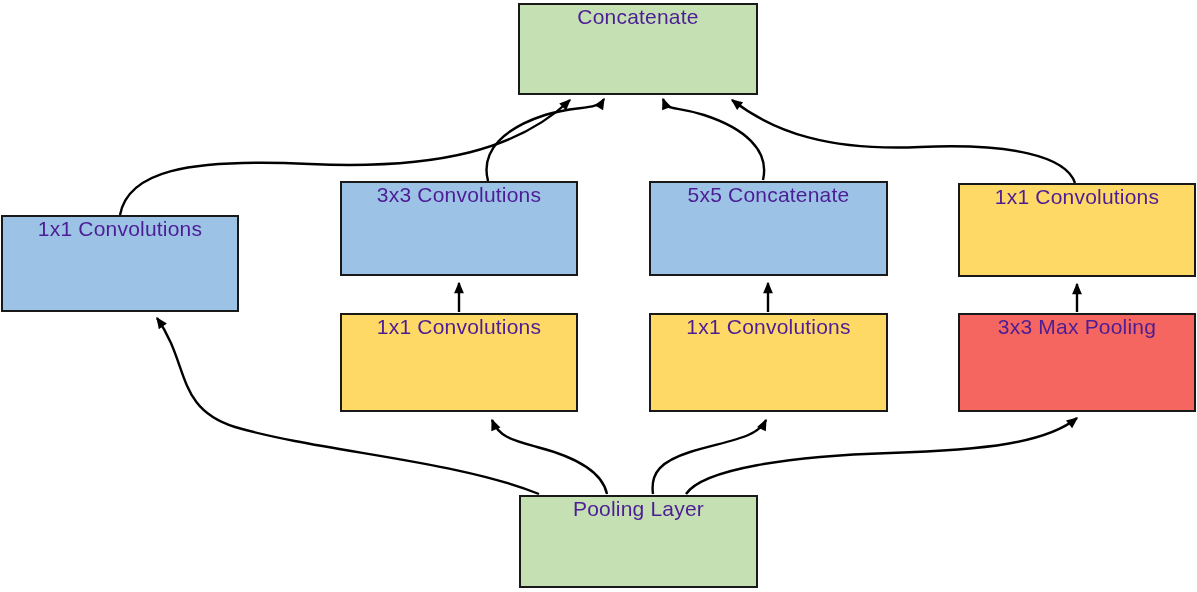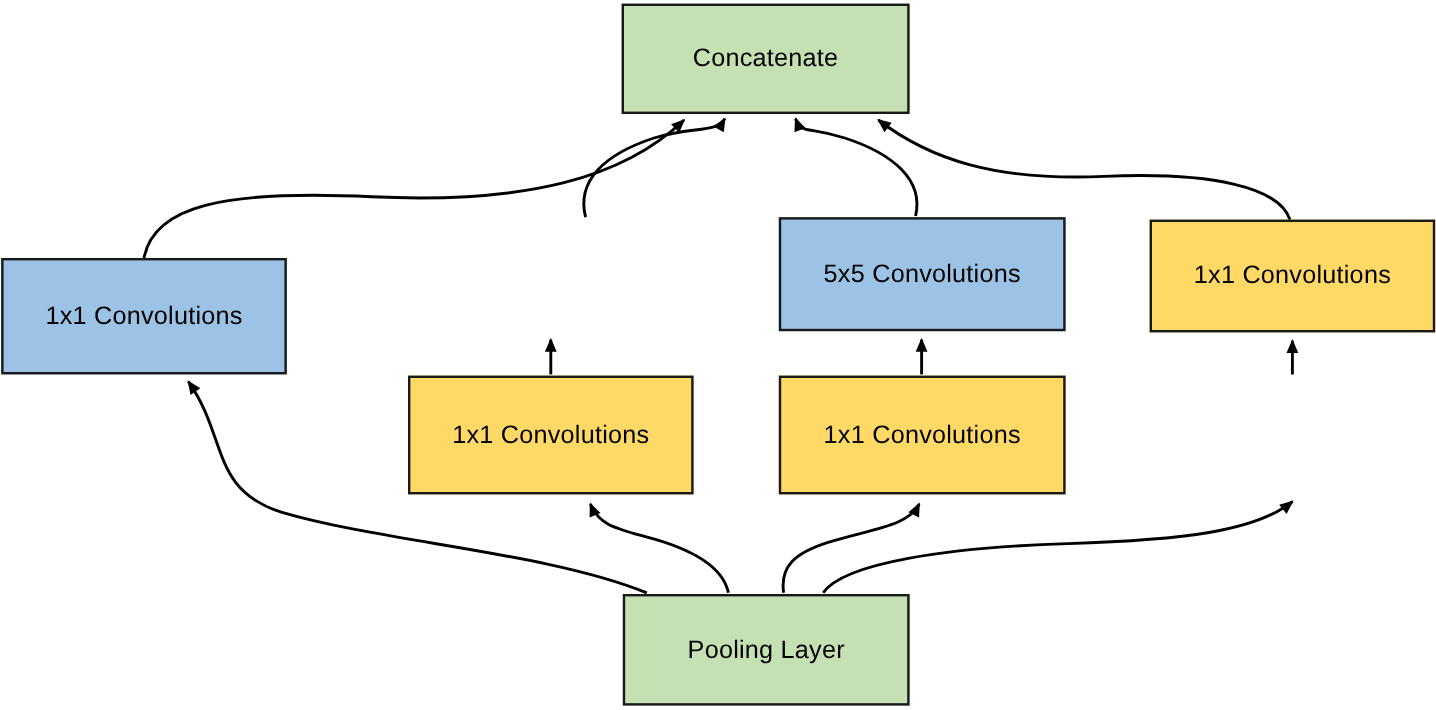--- a/index.html
+++ b/index.html
@@ -8,22 +8,22 @@
     width:1197px;height:592px;
     background:#ffffff;
     font-family:"Liberation Sans","DejaVu Sans",sans-serif;
     overflow:hidden;
   }
   .arrows{position:absolute;left:0;top:0;width:1197px;height:592px;}
   .node{
     position:absolute;
     box-sizing:border-box;
     border:2px solid #191919;
-    display:flex;align-items:center;justify-content:center;
-    font-size:21px;color:#000000;
+    display:flex;justify-content:center;
+    font-size:21px;color:#4c1d95;
     text-align:center;
     letter-spacing:0.2px;
   }
   .c-green{background:#c5e0b3;}
   .c-blue{background:#9cc3e5;}
   .c-yellow{background:#ffd965;}
   .c-red{background:#f4665f;}
 
   .n-concatenate{left:518px;top:3px;width:240px;height:92px;}
   .n-conv1-left{left:1px;top:215px;width:238px;height:97px;}
@@ -65,35 +65,41 @@
   </svg>
 
   <div class="node c-green n-concatenate">
     <span>Concatenate</span>
   </div>
 
   <div class="node c-blue n-conv1-left">
     <span>1x1 Convolutions</span>
   </div>
 
+  <div class="node c-blue n-conv3x3">
+    <span>3x3 Convolutions</span>
+  </div>
 
   <div class="node c-yellow n-conv1-midleft">
     <span>1x1 Convolutions</span>
   </div>
 
   <div class="node c-blue n-conv5x5">
-    <span>5x5 Convolutions</span>
+    <span>5x5 Concatenate</span>
   </div>
 
   <div class="node c-yellow n-conv1-midright">
     <span>1x1 Convolutions</span>
   </div>
 
   <div class="node c-yellow n-conv1-right">
     <span>1x1 Convolutions</span>
   </div>
 
+  <div class="node c-red n-maxpool">
+    <span>3x3 Max Pooling</span>
+  </div>
 
   <div class="node c-green n-previous">
     <span>Pooling Layer</span>
   </div>
 
 </div>
 
 </body></html>

